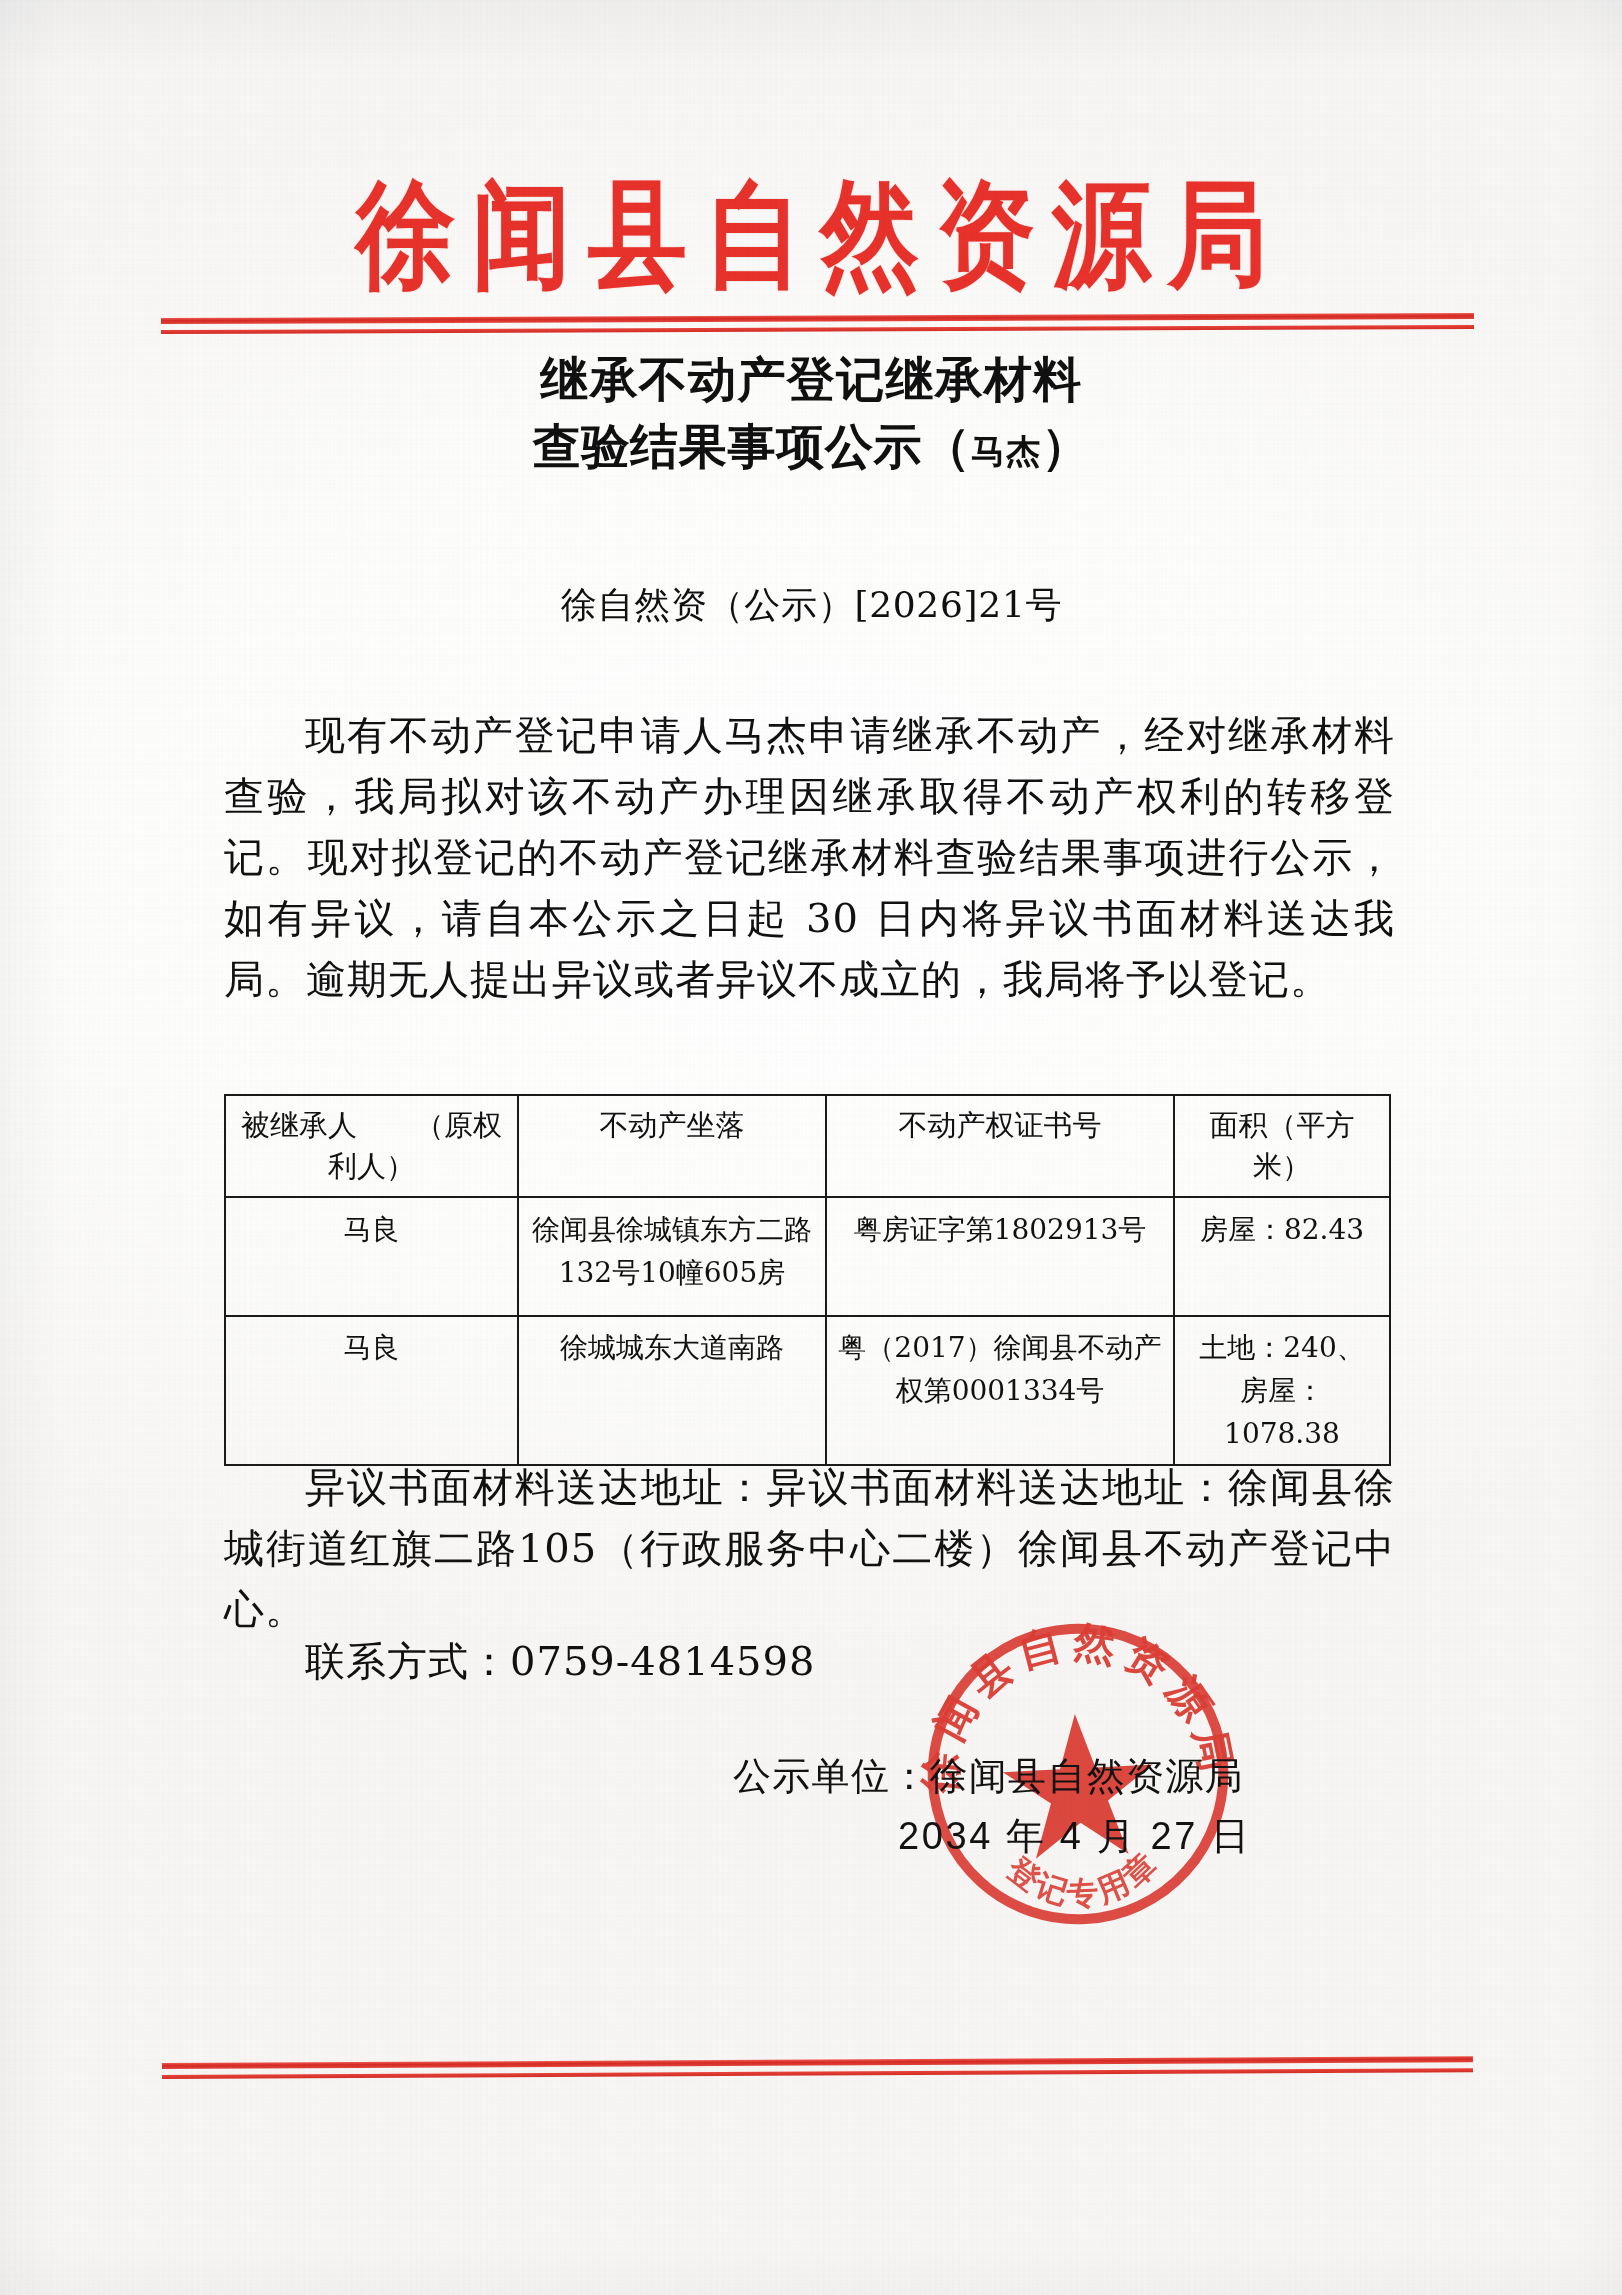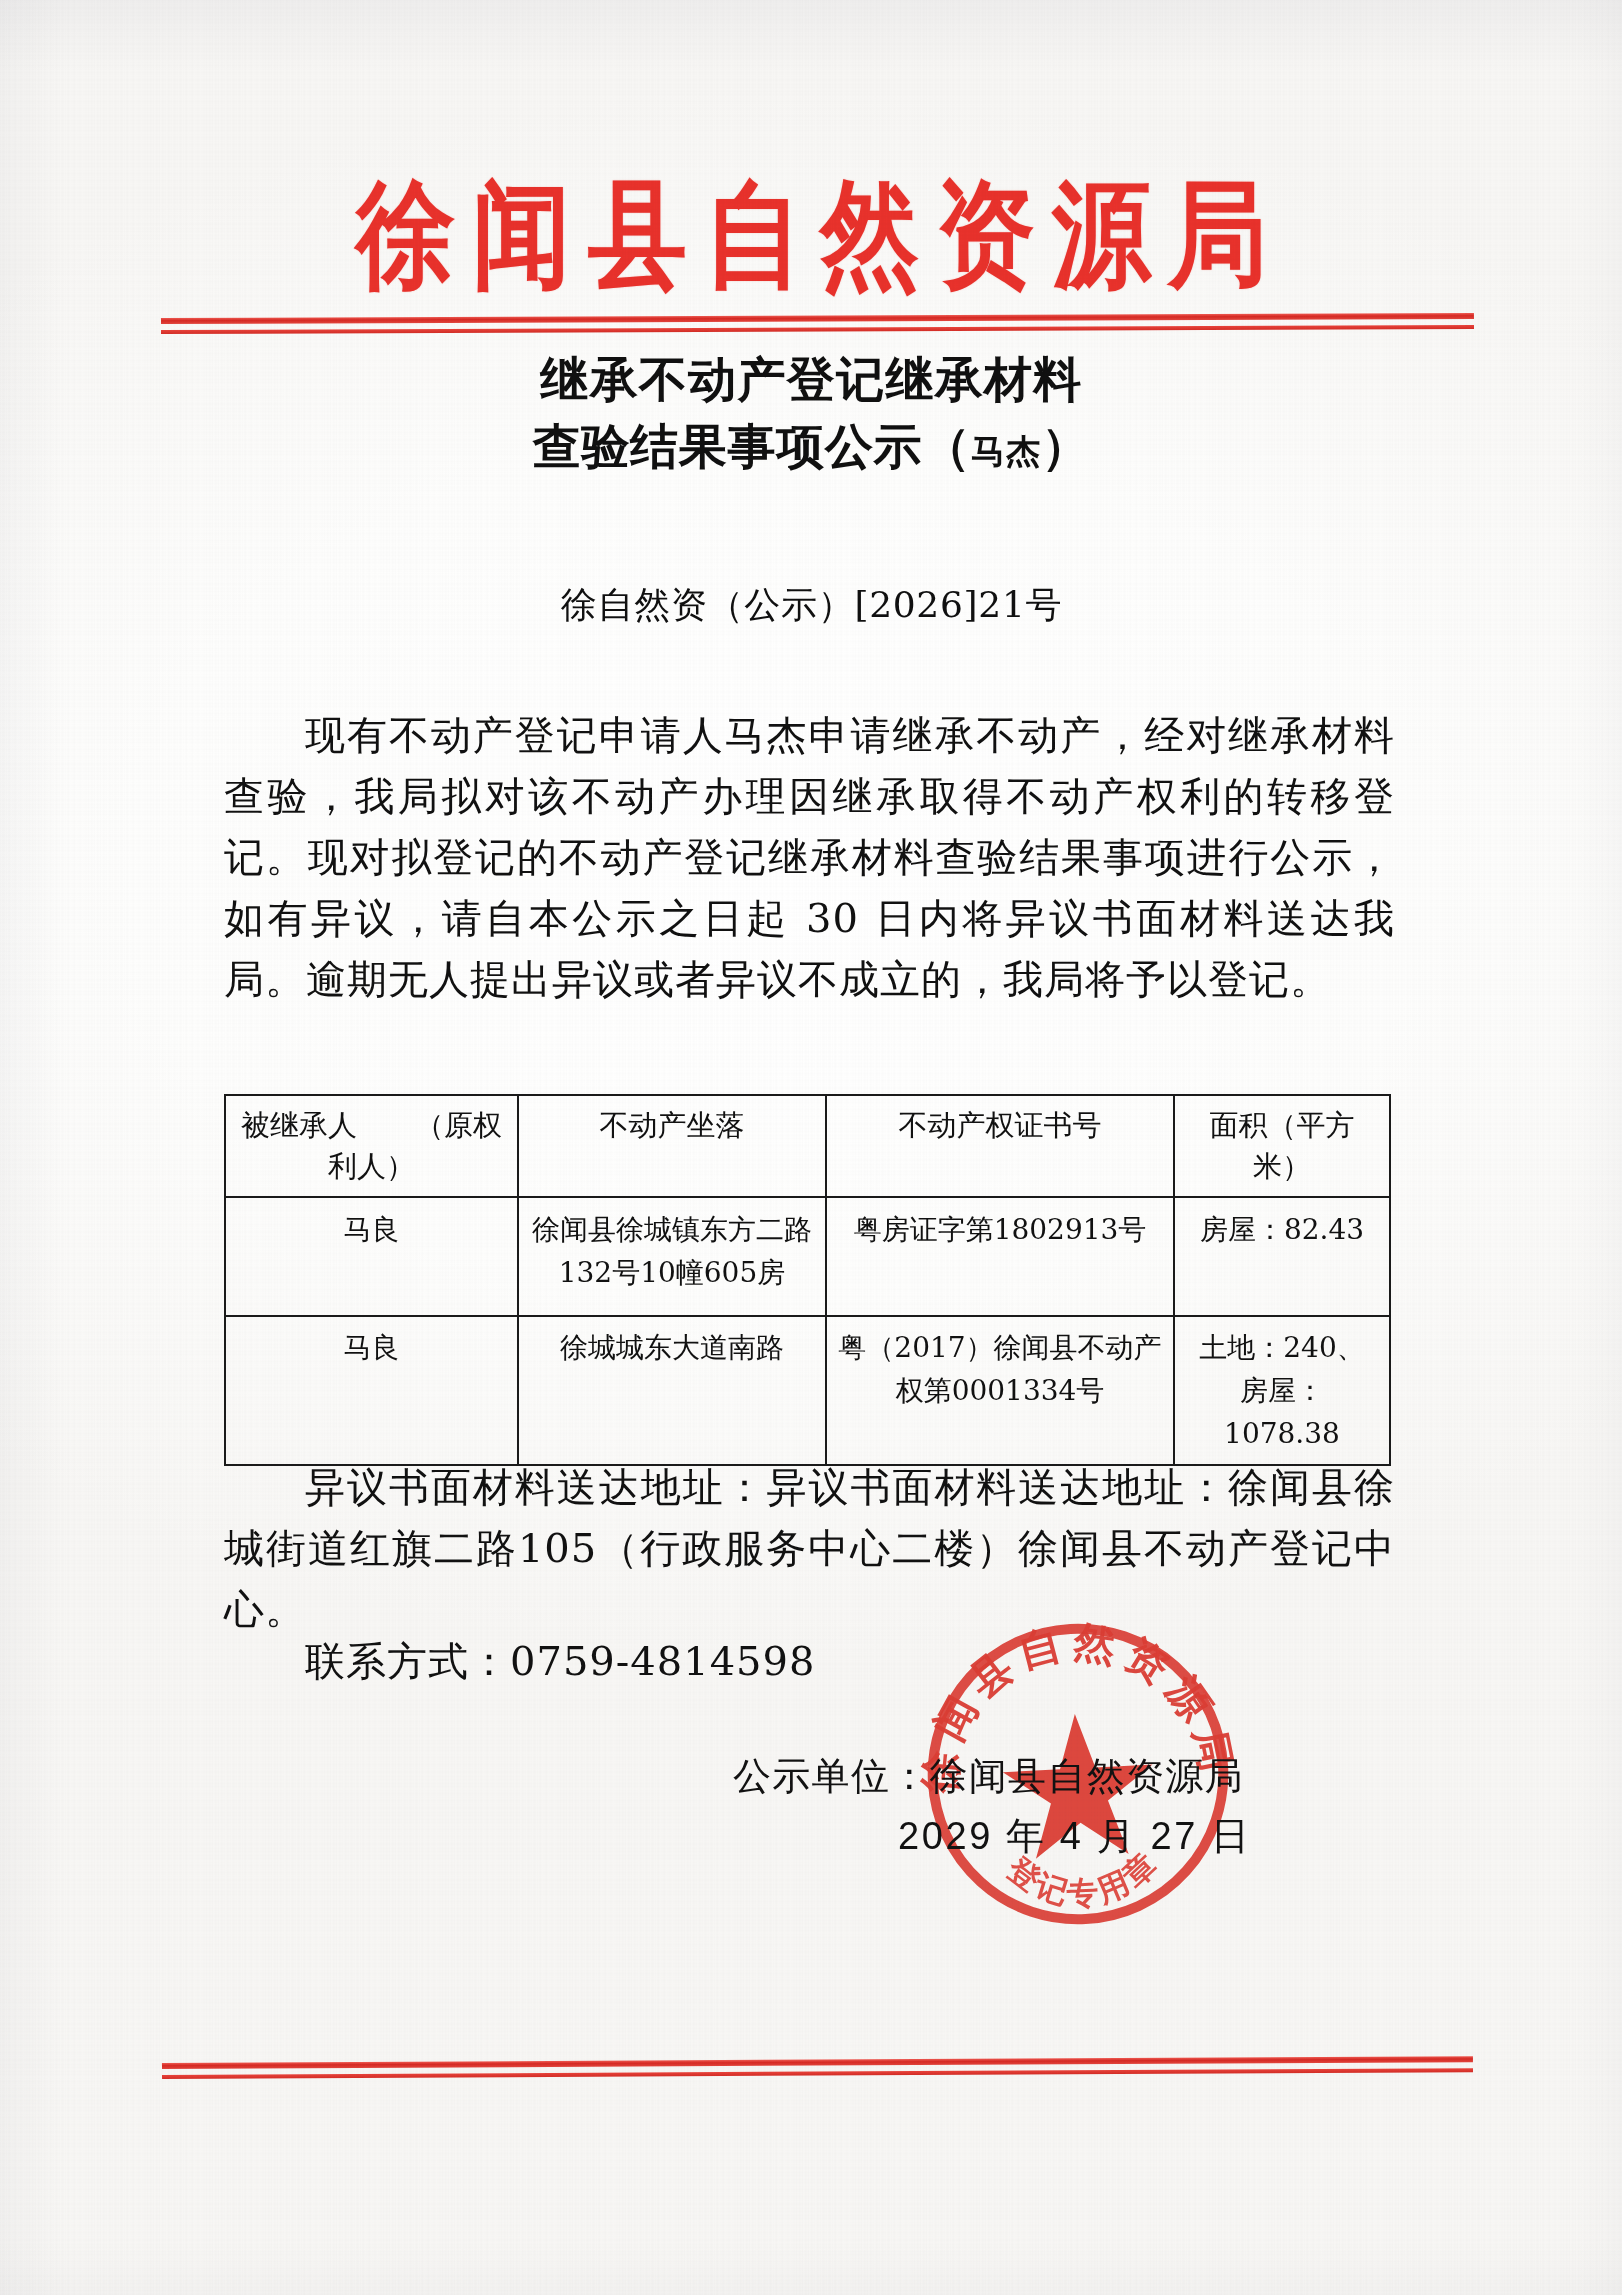--- a/index.html
+++ b/index.html
@@ -345,21 +345,21 @@
       </text>
       <polygon points="100,64 110.6,96.6 144.9,96.6 117.1,116.8 127.8,149.4 100,129.2 72.2,149.4 82.9,116.8 55.1,96.6 89.4,96.6" fill="#e03127" opacity="0.95"></polygon>
       <text font-family="'DejaVu Serif','Liberation Serif',serif" font-size="19" font-weight="700" fill="#e03127" letter-spacing="2" opacity="0.9">
         <textPath href="#arcpath2" startOffset="50%" text-anchor="middle">登记专用章</textPath>
       </text>
     </svg>
   </div>
 
   <div class="signature">
     <div class="sig-unit"><span>公示单位：</span><span>徐闻县自然资源局</span></div>
-    <div class="sig-date">2029 年 4 月 27 日</div>
+    <div class="sig-date">2034 年 4 月 27 日</div>
   </div>
 
   <div class="rule-bottom">
     <div class="rule-thick"></div>
     <div class="rule-gap"></div>
     <div class="rule-thin"></div>
   </div>
 
   <div class="scan-texture"></div>
   <div class="scan-vignette"></div>

